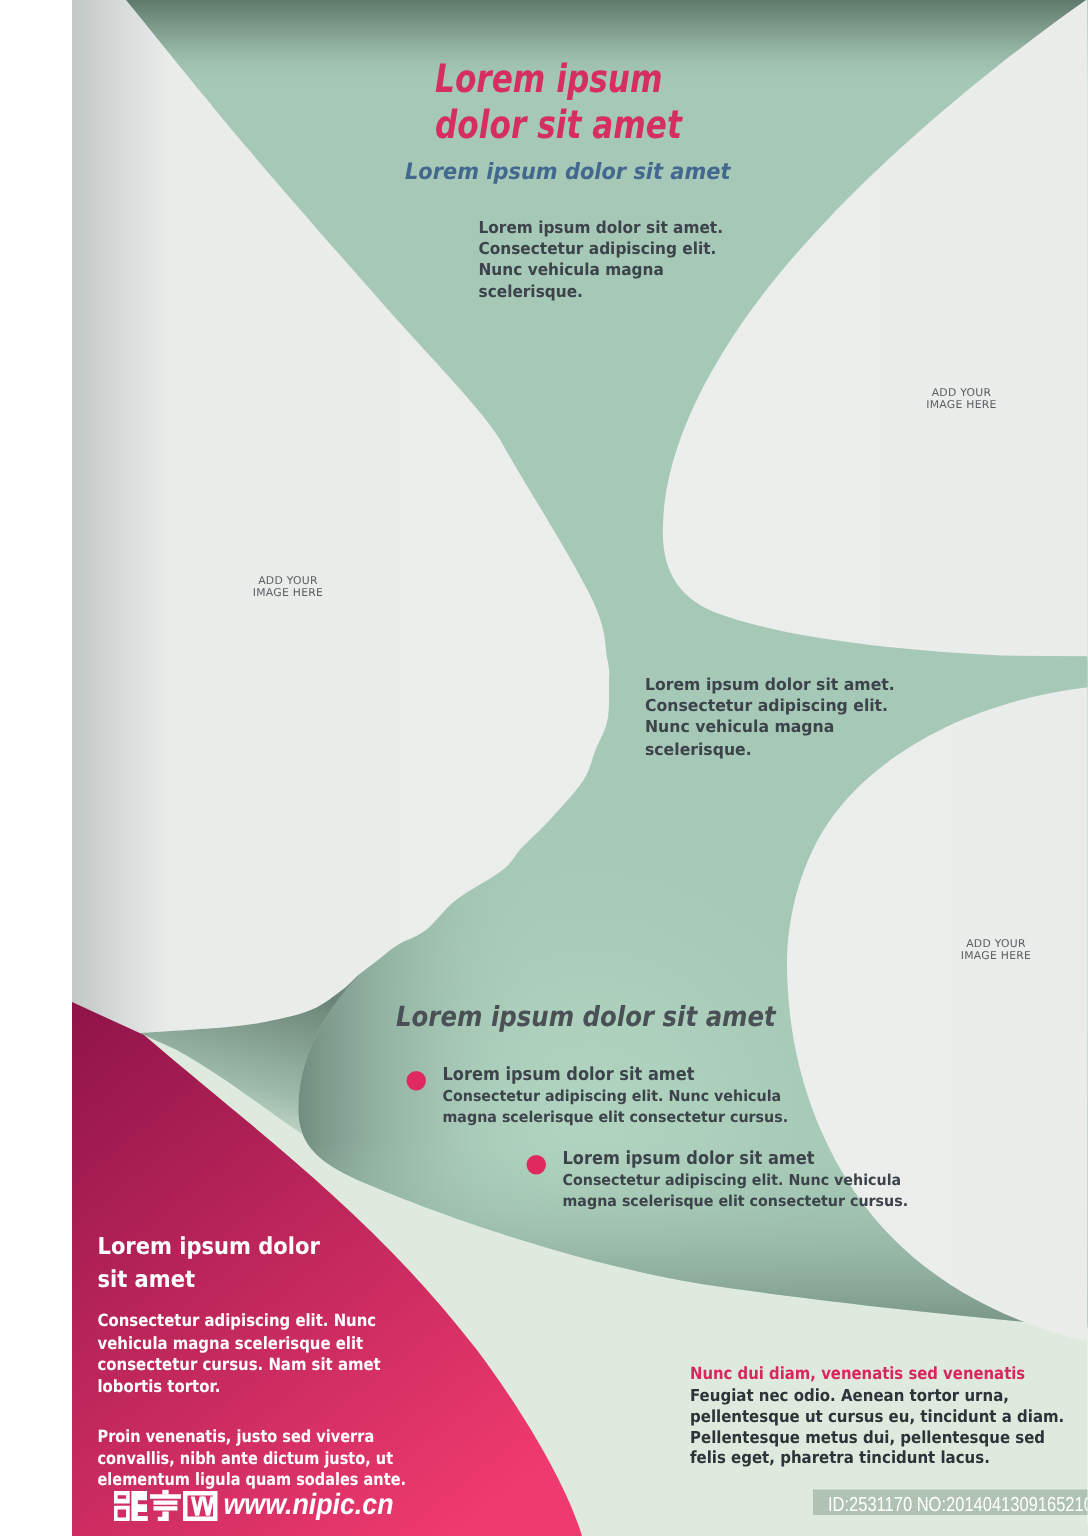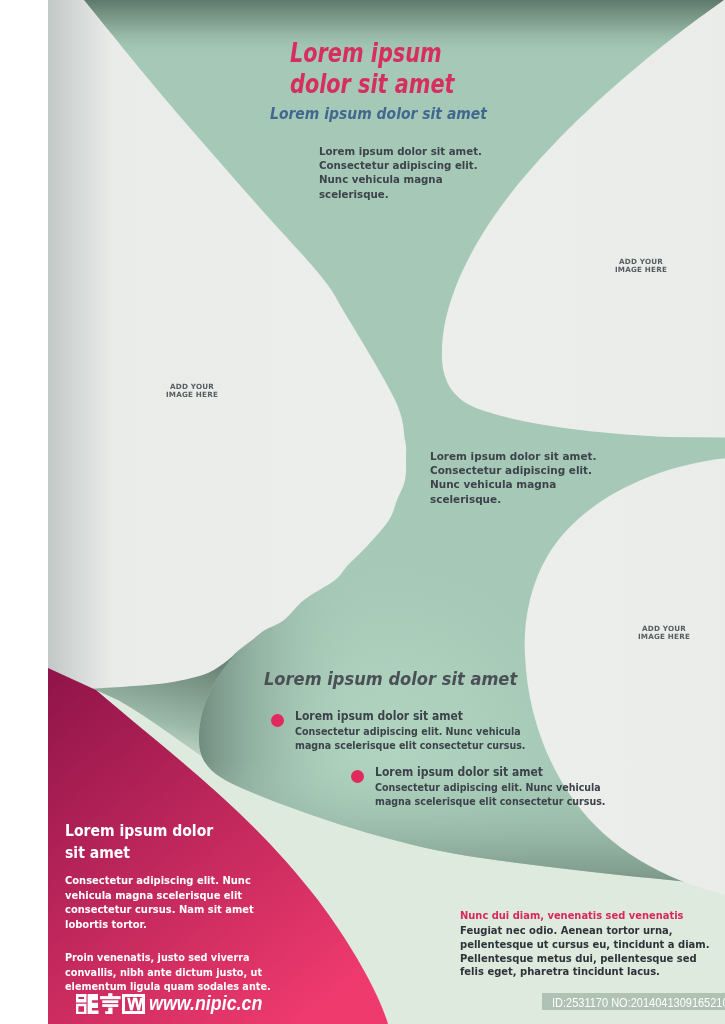--- a/index.html
+++ b/index.html
@@ -28,21 +28,21 @@
 .pink-head{left:17px;top:820px;font-size:15.5px;line-height:22px;font-weight:700;color:#fff;
   transform:scaleX(0.905);transform-origin:0 0;}
 .pink-p1{left:17px;top:874px;font-size:11.3px;line-height:14.5px;font-weight:700;color:#fff;
   transform:scaleX(0.879);transform-origin:0 0;}
 .pink-p2{left:17px;top:951px;font-size:11.3px;line-height:14.5px;font-weight:700;color:#fff;
   transform:scaleX(0.857);transform-origin:0 0;}
 .br-head{left:412px;top:909px;font-size:11.3px;font-weight:700;color:#d8275c;
   transform:scaleX(0.877);transform-origin:0 0;}
 .br-body{left:412px;top:924px;font-size:11.1px;line-height:13.8px;font-weight:700;color:#2d3338;
   transform:scaleX(0.90);transform-origin:0 0;}
-.ph{position:absolute;font-size:7.2px;line-height:8.4px;font-weight:700;color:#575d61;letter-spacing:0.2px;
+.ph{position:absolute;font-size:7.2px;line-height:8.4px;font-weight:400;color:#575d61;letter-spacing:0.2px;
   text-align:center;white-space:pre;}
 .ph1{left:113px;top:383px;width:62px;}
 .ph2{left:562px;top:258px;width:62px;}
 .ph3{left:585px;top:625px;width:62px;}
 .idbadge{left:494px;top:993px;width:221px;height:17px;background:rgba(120,146,126,0.45);overflow:visible;}
 .idbadge span{position:absolute;left:10px;top:2px;font-size:13.5px;color:#fff;font-family:"Liberation Sans",sans-serif;white-space:nowrap;transform:scaleX(0.815);transform-origin:0 0;}
 .wm{position:absolute;left:27px;top:992px;height:24px;}
 .wm-logo{position:absolute;left:0;top:1px;}
 .wm-url{position:absolute;left:74px;top:0px;font-size:19.5px;font-style:italic;font-weight:700;color:#fff;
   font-family:"Liberation Sans",sans-serif;white-space:nowrap;transform:scaleX(0.915);transform-origin:0 0;}

